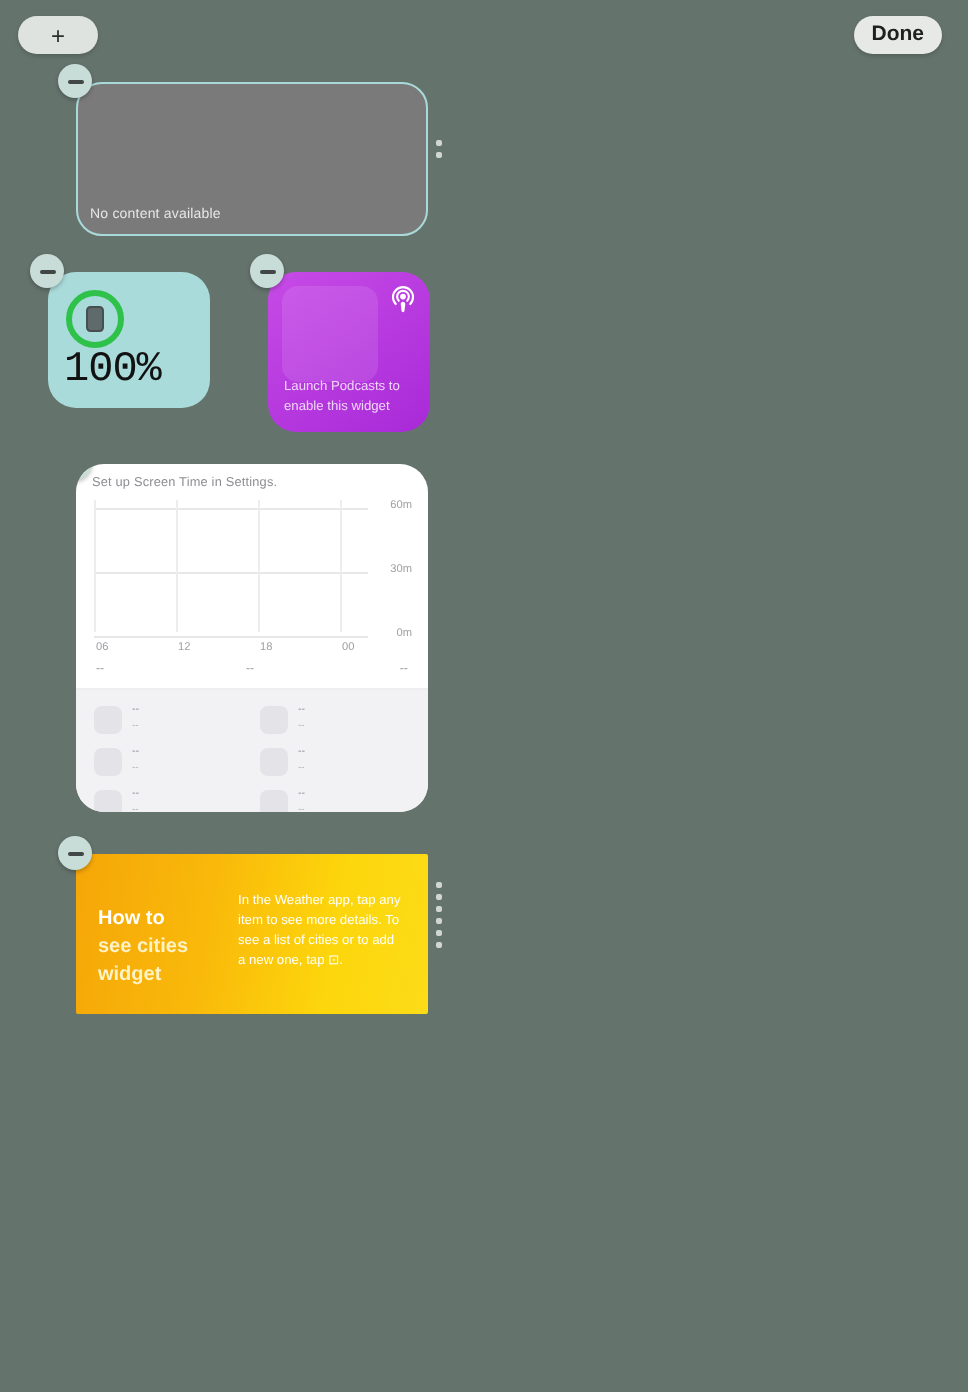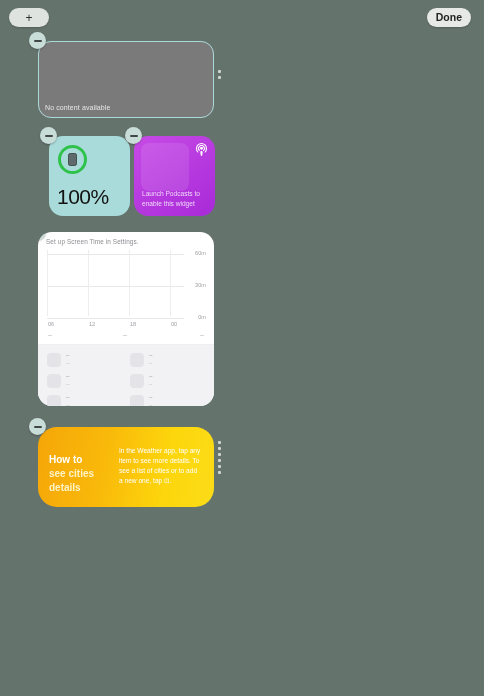--- a/index.html
+++ b/index.html
@@ -57,22 +57,22 @@
 
   
   #w-empty { left: 38px; top: 41px; width: 176px; height: 77px;
              border-radius: 13px; background: #7a7a7a; }
   #w-empty .nc {
     position: absolute; left: 7px; bottom: 7px;
     color: #e7e7e7; font-size: 7px; letter-spacing: .1px;
   }
 
   
-  #w-batt { left: 49px; top: 136px; width: 81px; height: 80px;
-            border-radius: 14px; background: #a9dbda; }
+  #w-batt { left: 24px; top: 136px; width: 81px; height: 68px;
+            border-radius: 14px; background: #a9dbda; font-family: Liberation Mono, monospace; }
   #w-batt .ring {
     position: absolute; left: 9px; top: 9px;
     width: 29px; height: 29px; border-radius: 50%;
     border: 3px solid #2fc24a;
     display: flex; align-items: center; justify-content: center;
   }
   #w-batt .ring .dev {
     width: 9px; height: 13px; border-radius: 2.2px;
     background: #5e6a6b; border: 1.2px solid #46514f;
   }
@@ -117,21 +117,21 @@
     align-content: start;
   }
   .app-row { display: flex; align-items: center; gap: 5px; height: 15px; }
   .app-row .ic { width: 14px; height: 14px; border-radius: 4px; background: #e3e3e8; flex: none; }
   .app-row .meta { display: flex; flex-direction: column; gap: 2px; }
   .app-row .l1 { font-size: 5.4px; color: #8e8e95; line-height: 1; }
   .app-row .l2 { font-size: 5px; color: #b3b3ba; line-height: 1; }
 
   
   #w-wea { left: 38px; top: 427px; width: 176px; height: 80px;
-           border-radius: 19px;
+           border-radius: 1px;
            background: linear-gradient(100deg,#f5a608 0%,#f9b90a 38%,#fdd60c 72%,#fbdc18 100%); }
   #w-wea .head {
     position: absolute; left: 11px; top: 26px; width: 82px;
     font-size: 10px; line-height: 1.42; font-weight: 700;
   }
   #w-wea .head .l-a { color: #ffffff; }
   #w-wea .head .l-b { color: #fdf3c6; }
   #w-wea .body {
     position: absolute; left: 81px; top: 19px; right: 13px;
     font-size: 6.6px; line-height: 1.52; color: #ffffff;
@@ -263,21 +263,21 @@
     </div>
   </div>
 
   <div class="widget" id="w-wea">
     <div class="minus-badge">
         <i></i>
       </div>
     <div class="head">
       <span class="l-a">How to</span><br>
       <span class="l-b">see cities</span><br>
-      <span class="l-b">details</span>
+      <span class="l-b">widget</span>
     </div>
     <div class="body">In the Weather app, tap any item to see more details. To see a list of cities or to add a new one, tap ⊡.</div>
   </div>
   <div class="dots" style="left:218px; top:441px;">
     <b></b>
     <b></b>
     <b></b>
     <b></b>
     <b></b>
     <b></b>

